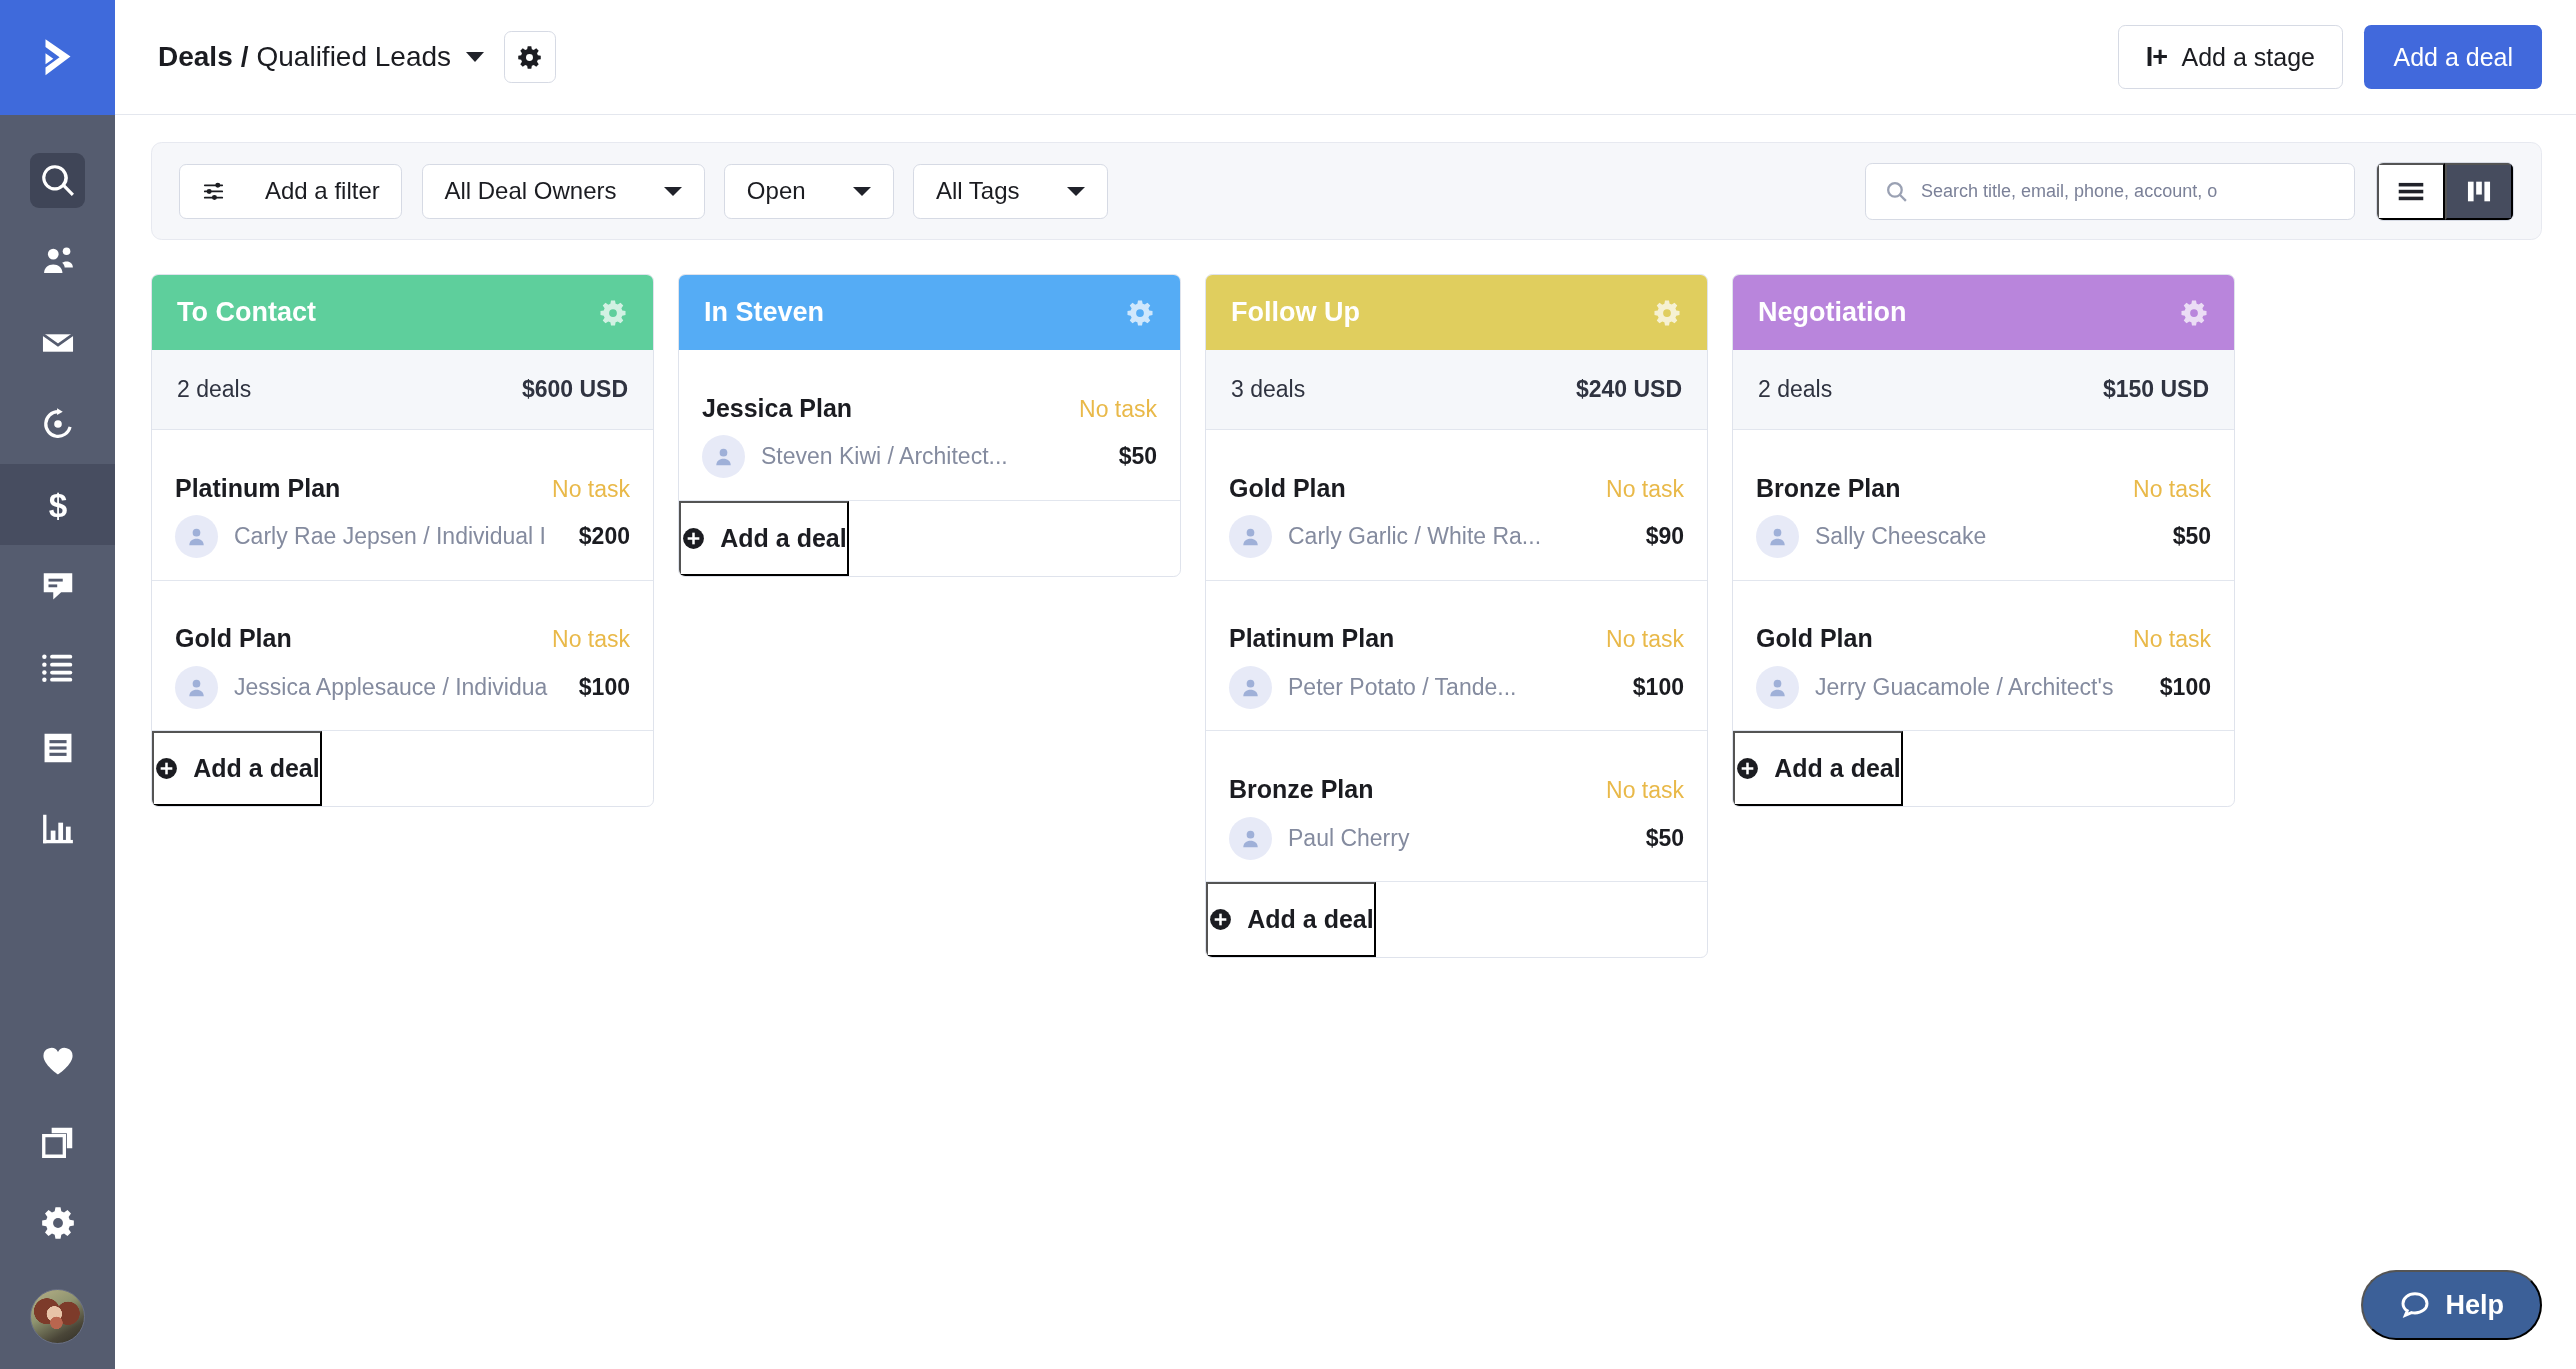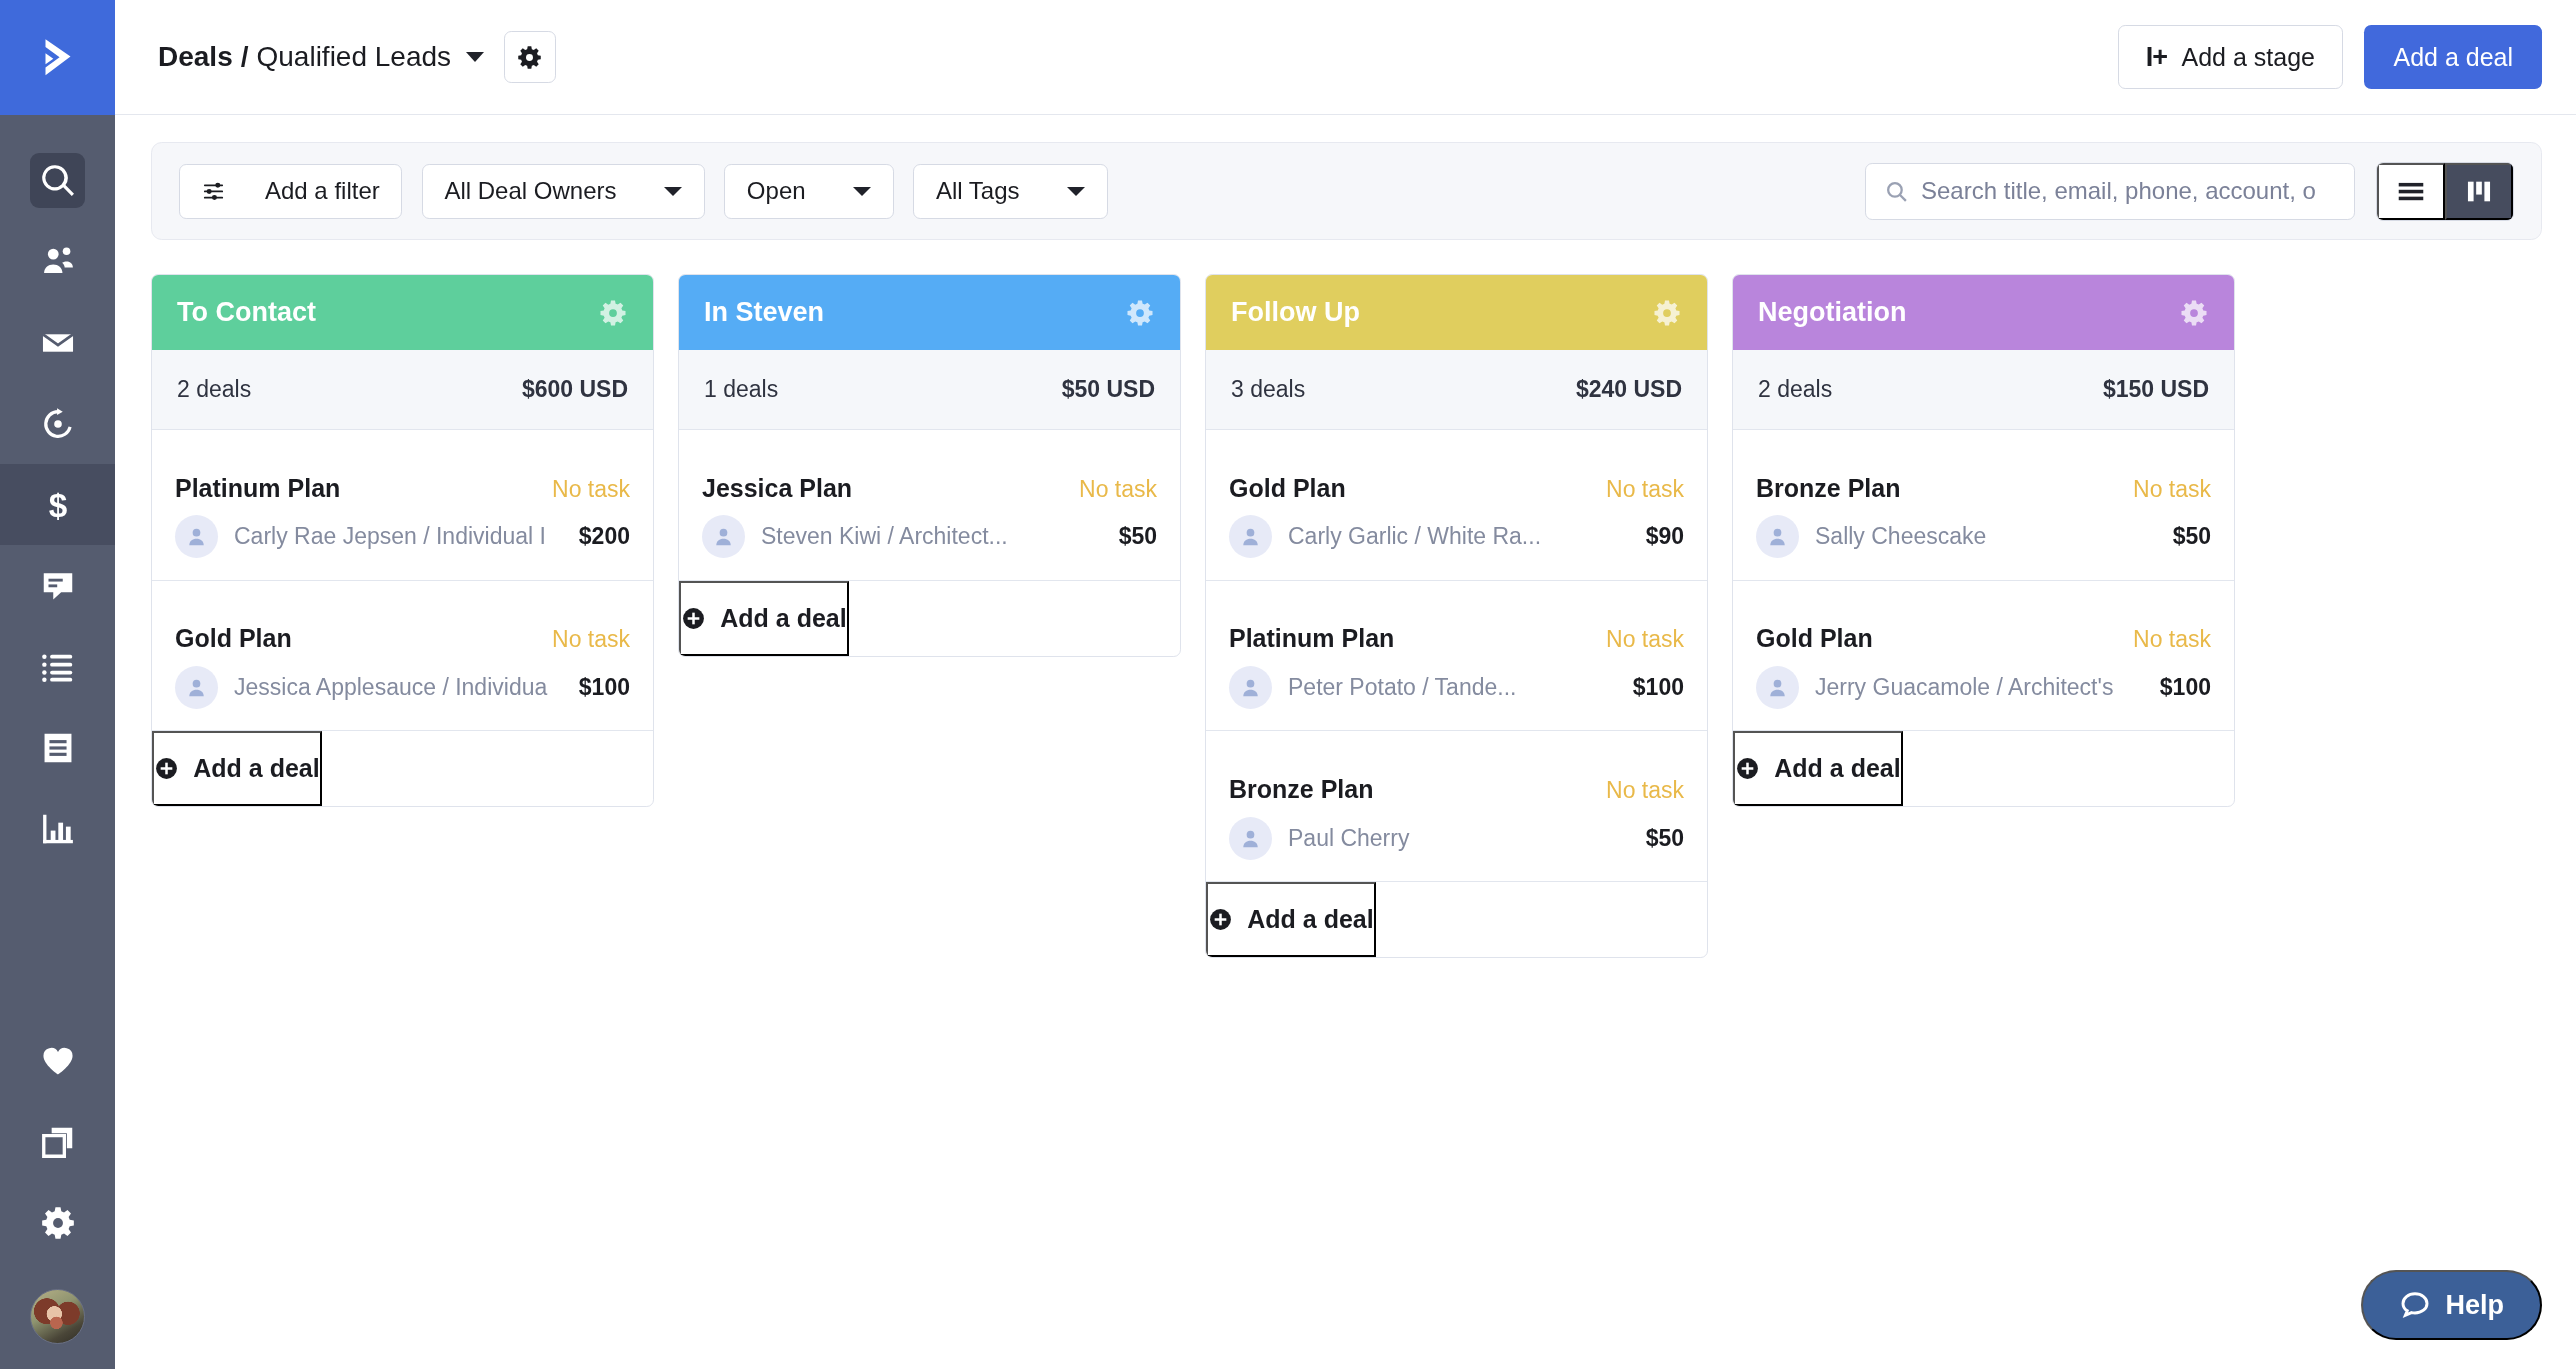--- a/index.html
+++ b/index.html
@@ -125,21 +125,21 @@
   .search-box {
     width: 490px; height: 57px;
     background: #ffffff; border: 0.9px solid #d6dae4; border-radius: 7.2px;
     display: flex; align-items: center; padding: 0 18px;
     margin-right: 21.5px;
   }
   .search-box svg { width: 25px; height: 25px; stroke: #9aa1b3; fill: none; stroke-width: 2.2; margin-right: 12.5px; flex: 0 0 auto; }
   .search-box input {
     border: none; outline: none; background: transparent;
     font-family: "Liberation Sans", sans-serif;
-    font-size: 24px; color: #6d28d9; width: 100%;
+    font-size: 18px; color: #6d28d9; width: 100%;
   }
   .search-box input::placeholder { color: #7b8198; }
   .view-toggle { display: flex; border-radius: 7.2px; overflow: hidden; border: 0.9px solid #d6dae4; }
   .view-btn {
     width: 68px; height: 57px; background: #ffffff;
     display: flex; align-items: center; justify-content: center;
   }
   .view-btn.active { background: #464C5E; }
   .view-btn svg { width: 30px; height: 27px; }
   .view-btn .bars rect { fill: #20222a; }
@@ -493,24 +493,20 @@
       <section class="column">
         <div class="col-head" style="background:#55ACF5">
           <span class="col-title">In Steven</span>
           <span class="col-gear">
             <svg viewBox="0 0 24 24" style="fill:#ffffff;opacity:.72">
                 <path d="M10.4 2h3.2l.5 2.6 1.7.7 2.2-1.5 2.2 2.2-1.5 2.2.7 1.7 2.6.5v3.2l-2.6.5-.7 1.7 1.5 2.2-2.2 2.2-2.2-1.5-1.7.7-.5 2.6h-3.2l-.5-2.6-1.7-.7-2.2 1.5-2.2-2.2 1.5-2.2-.7-1.7L2 13.6v-3.2l2.6-.5.7-1.7L3.8 6l2.2-2.2 2.2 1.5 1.7-.7z"></path>
                 <circle cx="12" cy="12" r="3.1" fill="#55ACF5"></circle>
               </svg>
           </span>
         </div>
-        <div class="col-meta">
-          <span>1 deals</span>
-          <span class="total">$50 USD</span>
-        </div>
         <div class="deal">
           <div class="deal-row1">
             <span class="deal-title">Jessica Plan</span>
             <span class="deal-task">No task</span>
           </div>
           <div class="deal-row2">
             <span class="deal-avatar">
                 <svg viewBox="0 0 24 24">
                   <circle cx="12" cy="8" r="4"></circle>
                   <path d="M4.5 21c0-4.1 3.3-6.6 7.5-6.6s7.5 2.5 7.5 6.6z"></path>

